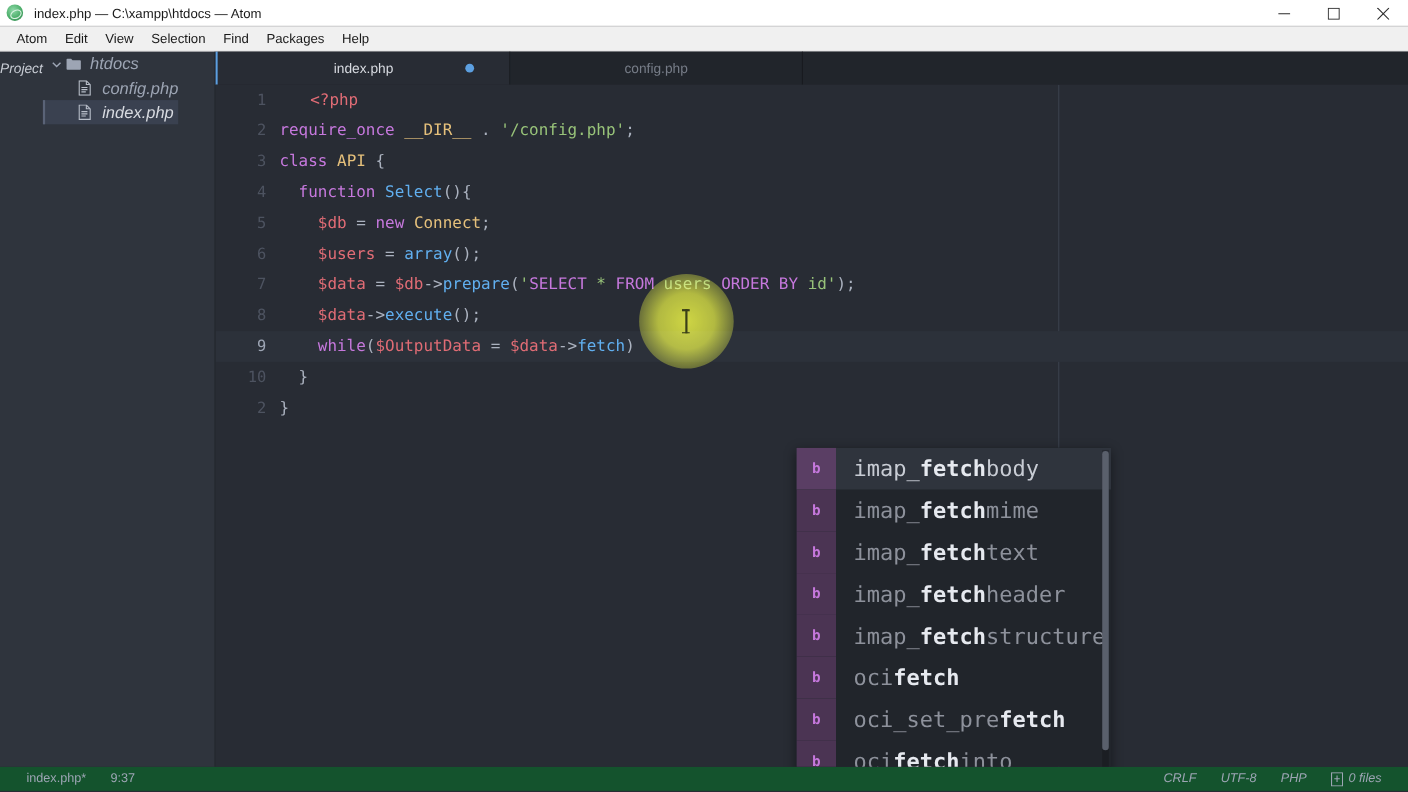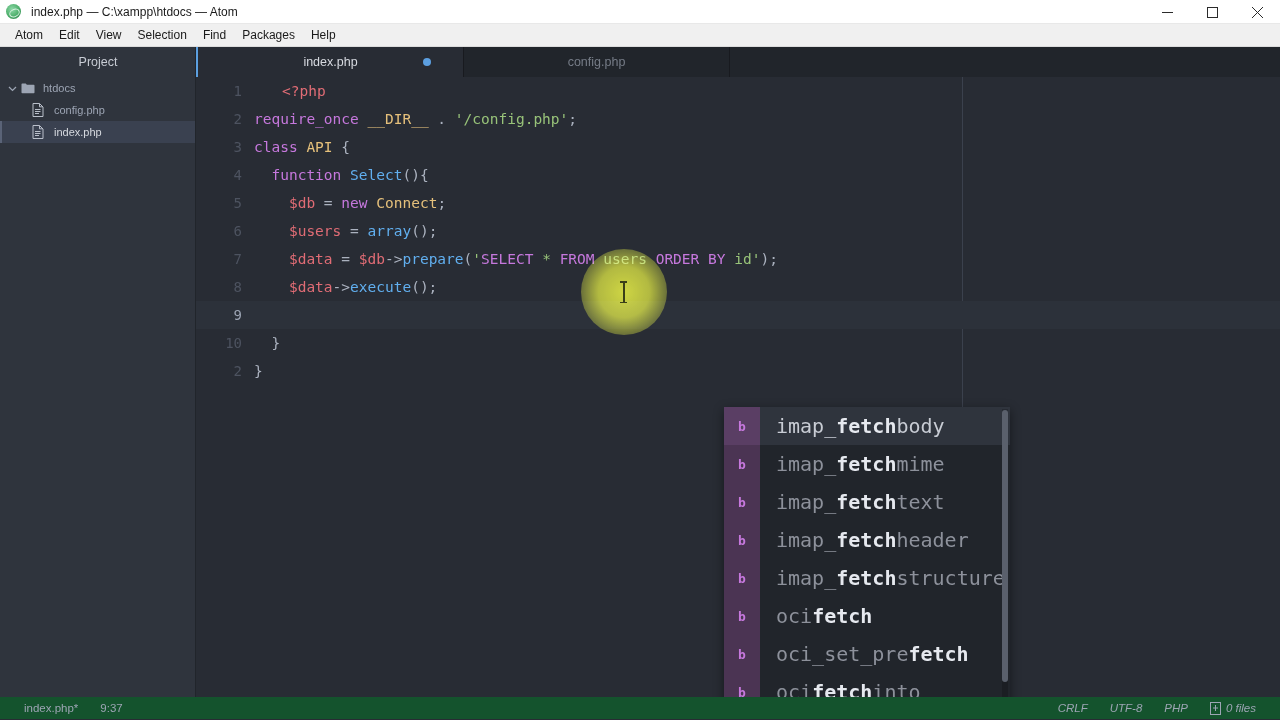--- a/index.html
+++ b/index.html
@@ -42,28 +42,28 @@
   .menu-item {
     font-size: 12px; color: #1a1a1a; padding: 2px 8px; white-space: nowrap;
   }
 
   
   #workspace { height: 650px; display: flex; position: relative; }
 
   
   #sidebar {
     width: 196px; background: #2f343d; flex: none;
-    display: flex; flex-direction: column; position: relative;
+    display: flex; flex-direction: row; position: relative; font-style: italic;
   }
   #sidebar-title {
     height: 30px; display: flex; align-items: center; justify-content: center;
     font-size: 12.5px; color: #c8ccd4;
   }
   .tree-row {
-    height: 22px; display: flex; align-items: center; font-size: 11px;
+    height: 22px; display: flex; align-items: center; font-size: 15px;
     color: #9da5b4; padding-left: 8px; position: relative;
   }
   .tree-row.selected { background: #3a4150; color: #d7dae0; }
   .tree-row.selected::before{
     content:""; position:absolute; left:0; top:0; bottom:0; width:2px; background:#5a6377;
   }
   .tw-chev { width: 13px; flex: none; display: flex; align-items: center; }
   .tw-icon { width: 20px; flex: none; display: flex; align-items: center; }
   .tree-label { margin-left: 2px; }
   .child { padding-left: 32px; }
@@ -306,20 +306,21 @@
           <div class="cline">
             <div class="gutter">7</div>
             <div class="code">    <span class="t-var">$data</span> <span class="t-op">=</span> <span class="t-var">$db</span><span class="t-op">-&gt;</span><span class="t-fn">prepare</span><span class="t-punc">(</span><span class="t-str">'</span><span class="t-sql">SELECT</span><span class="t-str"> * </span><span class="t-sql">FROM</span><span class="t-str"> users </span><span class="t-sql">ORDER BY</span><span class="t-str"> id'</span><span class="t-punc">);</span></div>
           </div>
           <div class="cline">
             <div class="gutter">8</div>
             <div class="code">    <span class="t-var">$data</span><span class="t-op">-&gt;</span><span class="t-fn">execute</span><span class="t-punc">();</span></div>
           </div>
           <div class="cline active">
             <div class="gutter">9</div>
+            <div class="code">    <span class="t-kw">while</span><span class="t-punc">(</span><span class="t-var">$OutputData</span> <span class="t-op">=</span> <span class="t-var">$data</span><span class="t-op">-&gt;</span><span class="t-fn">fetch</span><span class="t-punc">)</span></div>
           </div>
           <div class="cline">
             <div class="gutter">10</div>
             <div class="code">  <span class="t-punc">}</span></div>
           </div>
           <div class="cline">
             <div class="gutter">2</div>
             <div class="code"><span class="t-punc">}</span></div>
           </div>
         </div>

